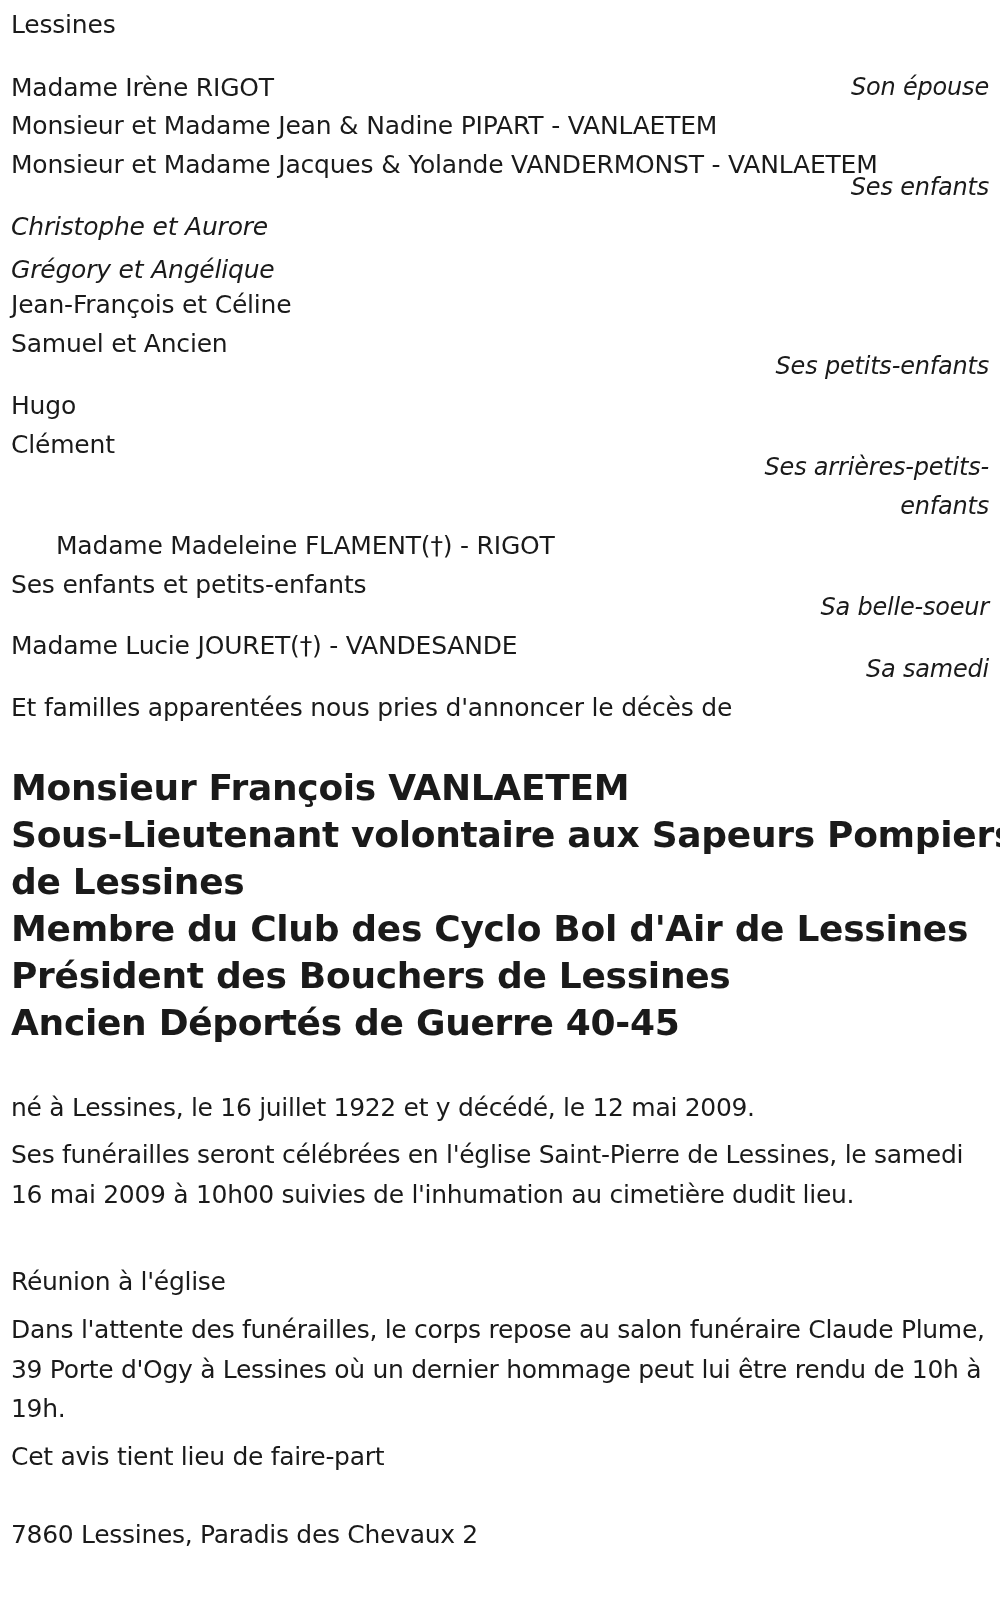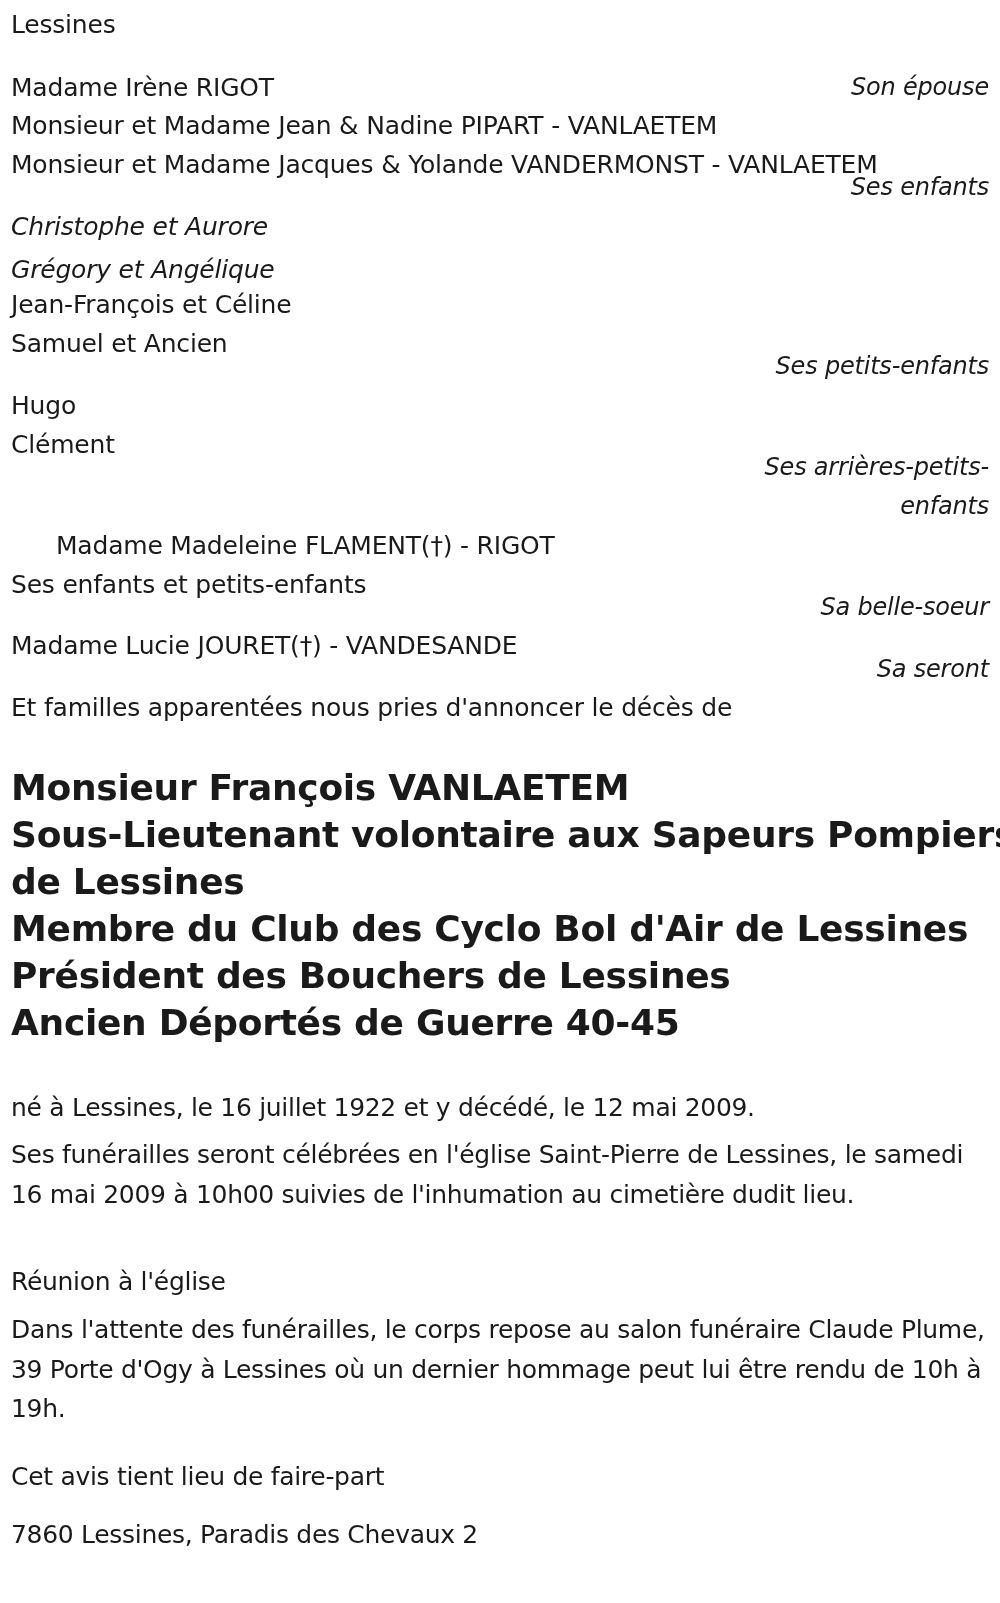--- a/index.html
+++ b/index.html
@@ -64,34 +64,34 @@
   <div class="line abs" style="top:386px;">Hugo</div>
   <div class="line abs" style="top:425px;">Clément</div>
   <div class="role abs" style="top:448px; right:0; width:400px;">Ses arrières-petits-</div>
   <div class="role abs" style="top:487px; right:0; width:400px;">enfants</div>
 
   <div class="line abs" style="top:526px;margin-left:45px;">Madame Madeleine FLAMENT(†) - RIGOT</div>
   <div class="line abs" style="top:565px;text-align:center;">Ses enfants et petits-enfants</div>
   <div class="role abs" style="top:588px; right:0; width:400px;">Sa belle-soeur</div>
 
   <div class="line abs" style="top:626px;">Madame Lucie JOURET(†) - VANDESANDE</div>
-  <div class="role abs" style="top:650px; right:0; width:400px;">Sa seront</div>
+  <div class="role abs" style="top:650px; right:0; width:400px;">Sa samedi</div>
 
   <div class="line abs" style="top:688px;">Et familles apparentées nous pries d'annoncer le décès de</div>
 
   <div class="abs" style="top:764px;">
     <div class="title">Monsieur François VANLAETEM</div>
     <div class="title">Sous-Lieutenant volontaire aux Sapeurs Pompiers</div>
     <div class="title">de Lessines</div>
     <div class="title">Membre du Club des Cyclo Bol d'Air de Lessines</div>
     <div class="title">Président des Bouchers de Lessines</div>
     <div class="title">Ancien Déportés de Guerre 40-45</div>
   </div>
 
   <div class="para abs" style="top:1088px;">né à Lessines, le 16 juillet 1922 et y décédé, le 12 mai 2009.</div>
   <div class="para abs" style="top:1135px;">Ses funérailles seront célébrées en l'église Saint-Pierre de Lessines, le samedi 16 mai 2009 à 10h00 suivies de l'inhumation au cimetière dudit lieu.</div>
   <div class="para abs" style="top:1262px;">Réunion à l'église</div>
   <div class="para abs" style="top:1310px;">Dans l'attente des funérailles, le corps repose au salon funéraire Claude Plume, 39 Porte d'Ogy à Lessines où un dernier hommage peut lui être rendu de 10h à 19h.</div>
-  <div class="para abs" style="top:1437px;margin-top:20px;">Cet avis tient lieu de faire-part</div>
+  <div class="para abs" style="top:1437px;">Cet avis tient lieu de faire-part</div>
 
   <div class="para abs" style="top:1515px;">7860 Lessines, Paradis des Chevaux 2</div>
 
 </div>
 
 </body></html>

